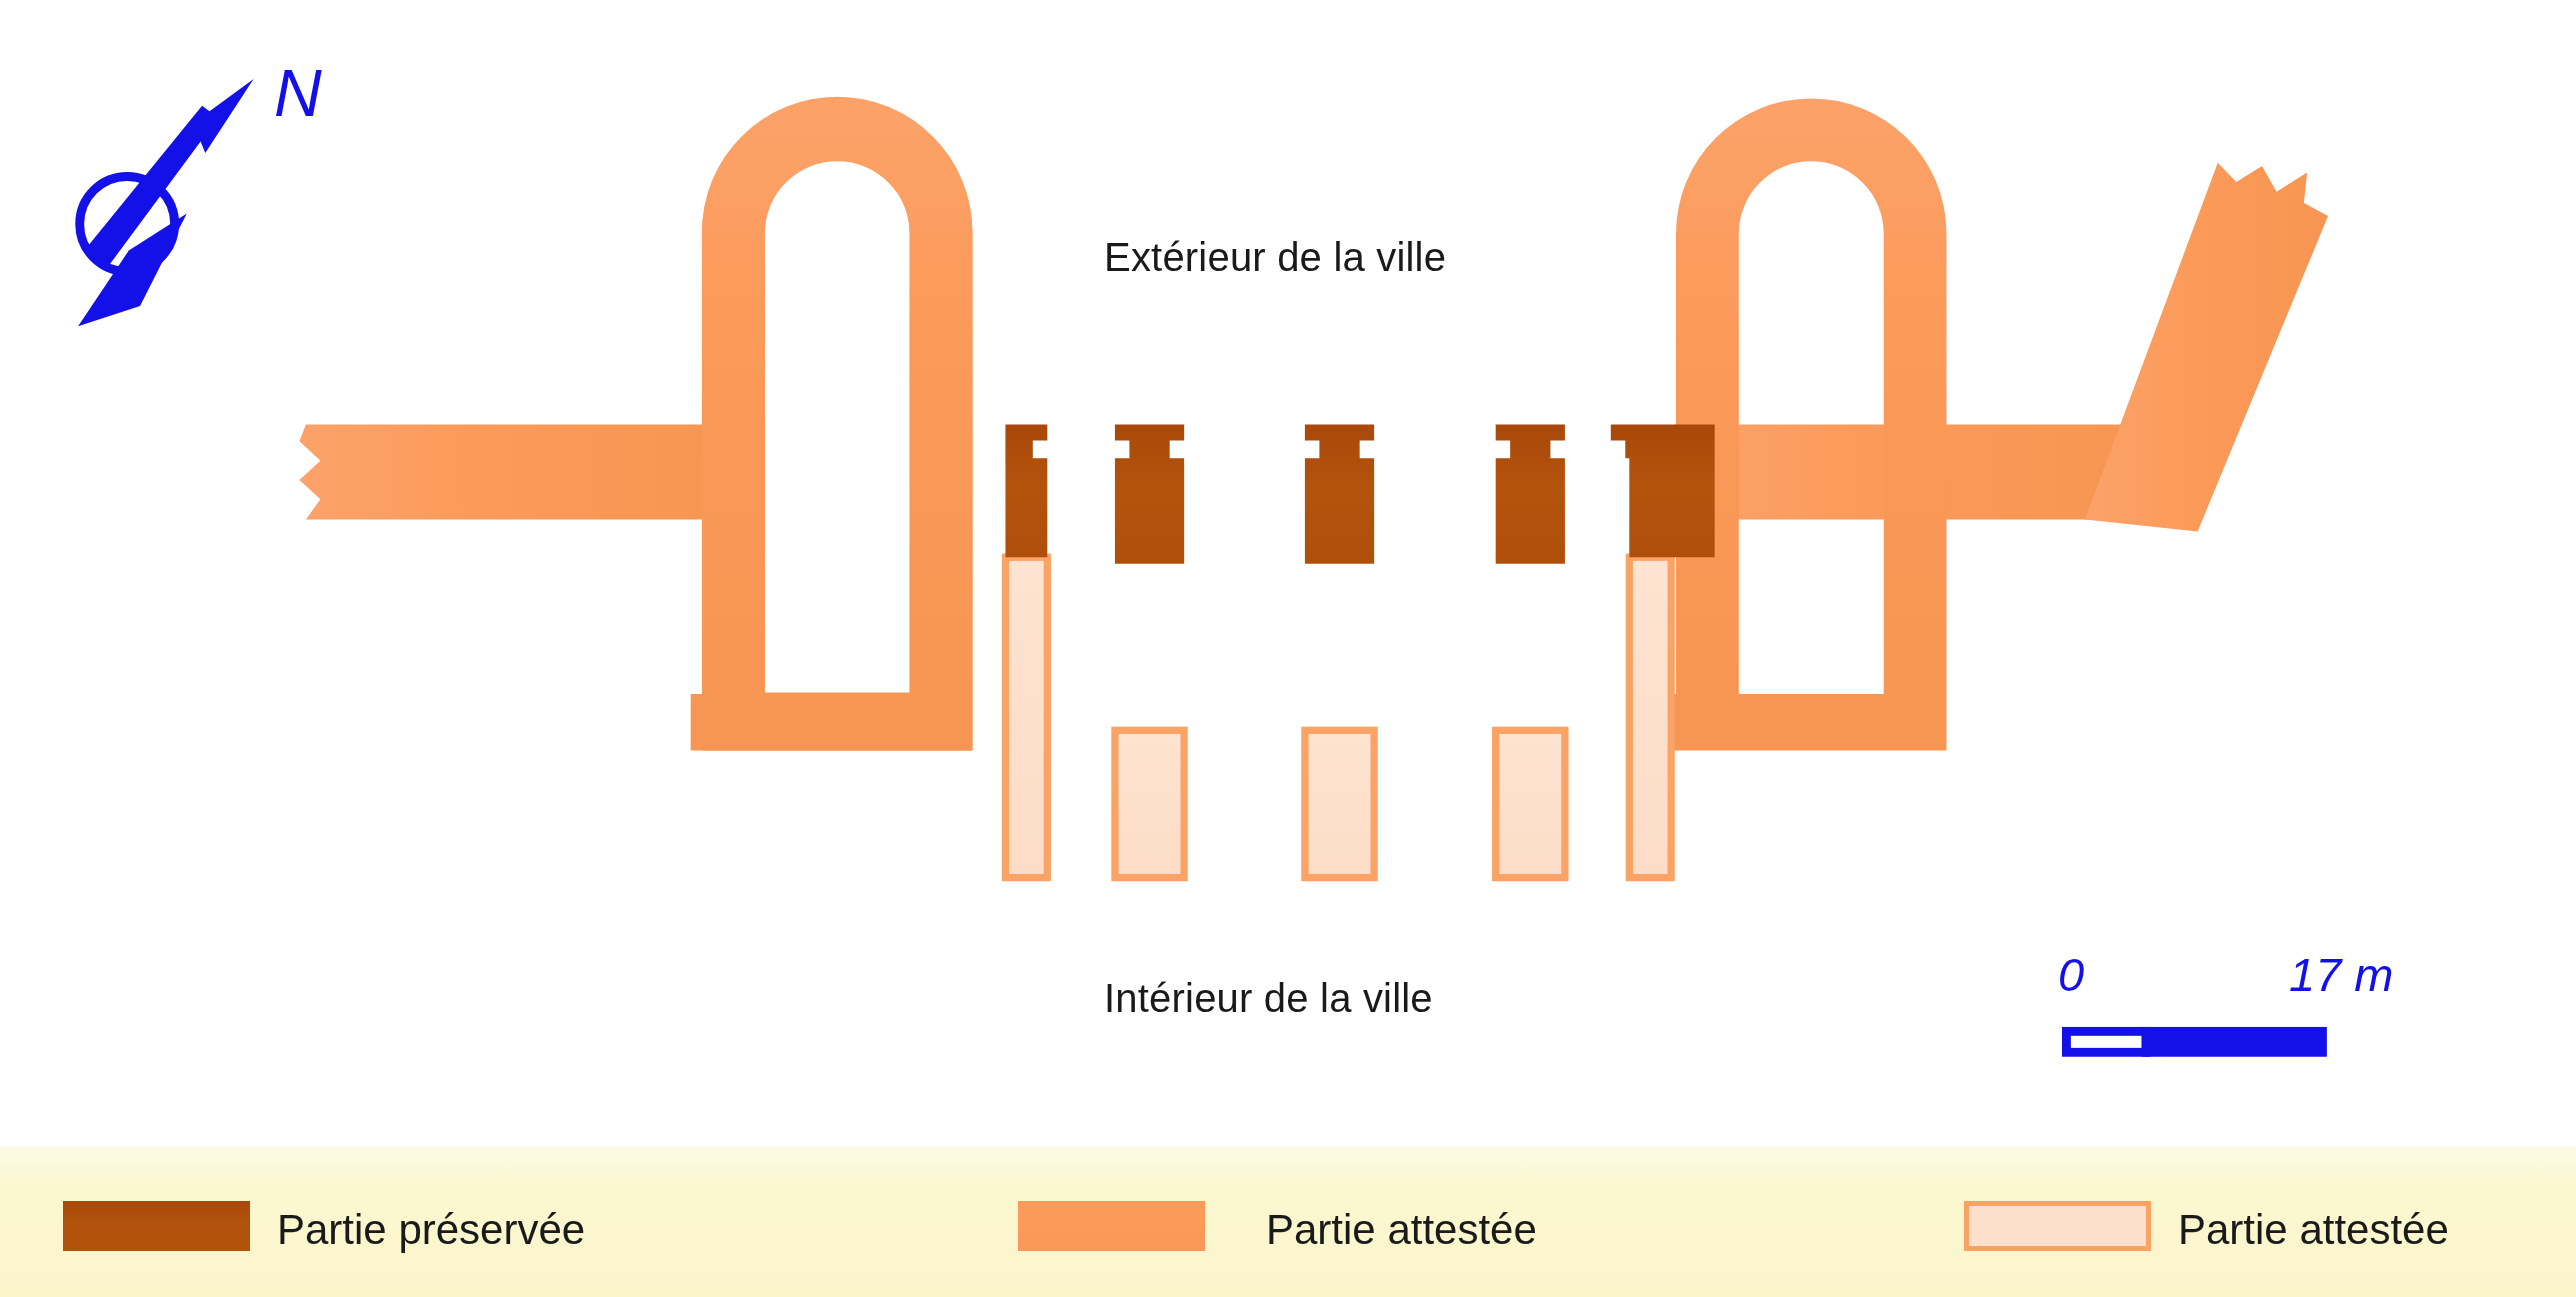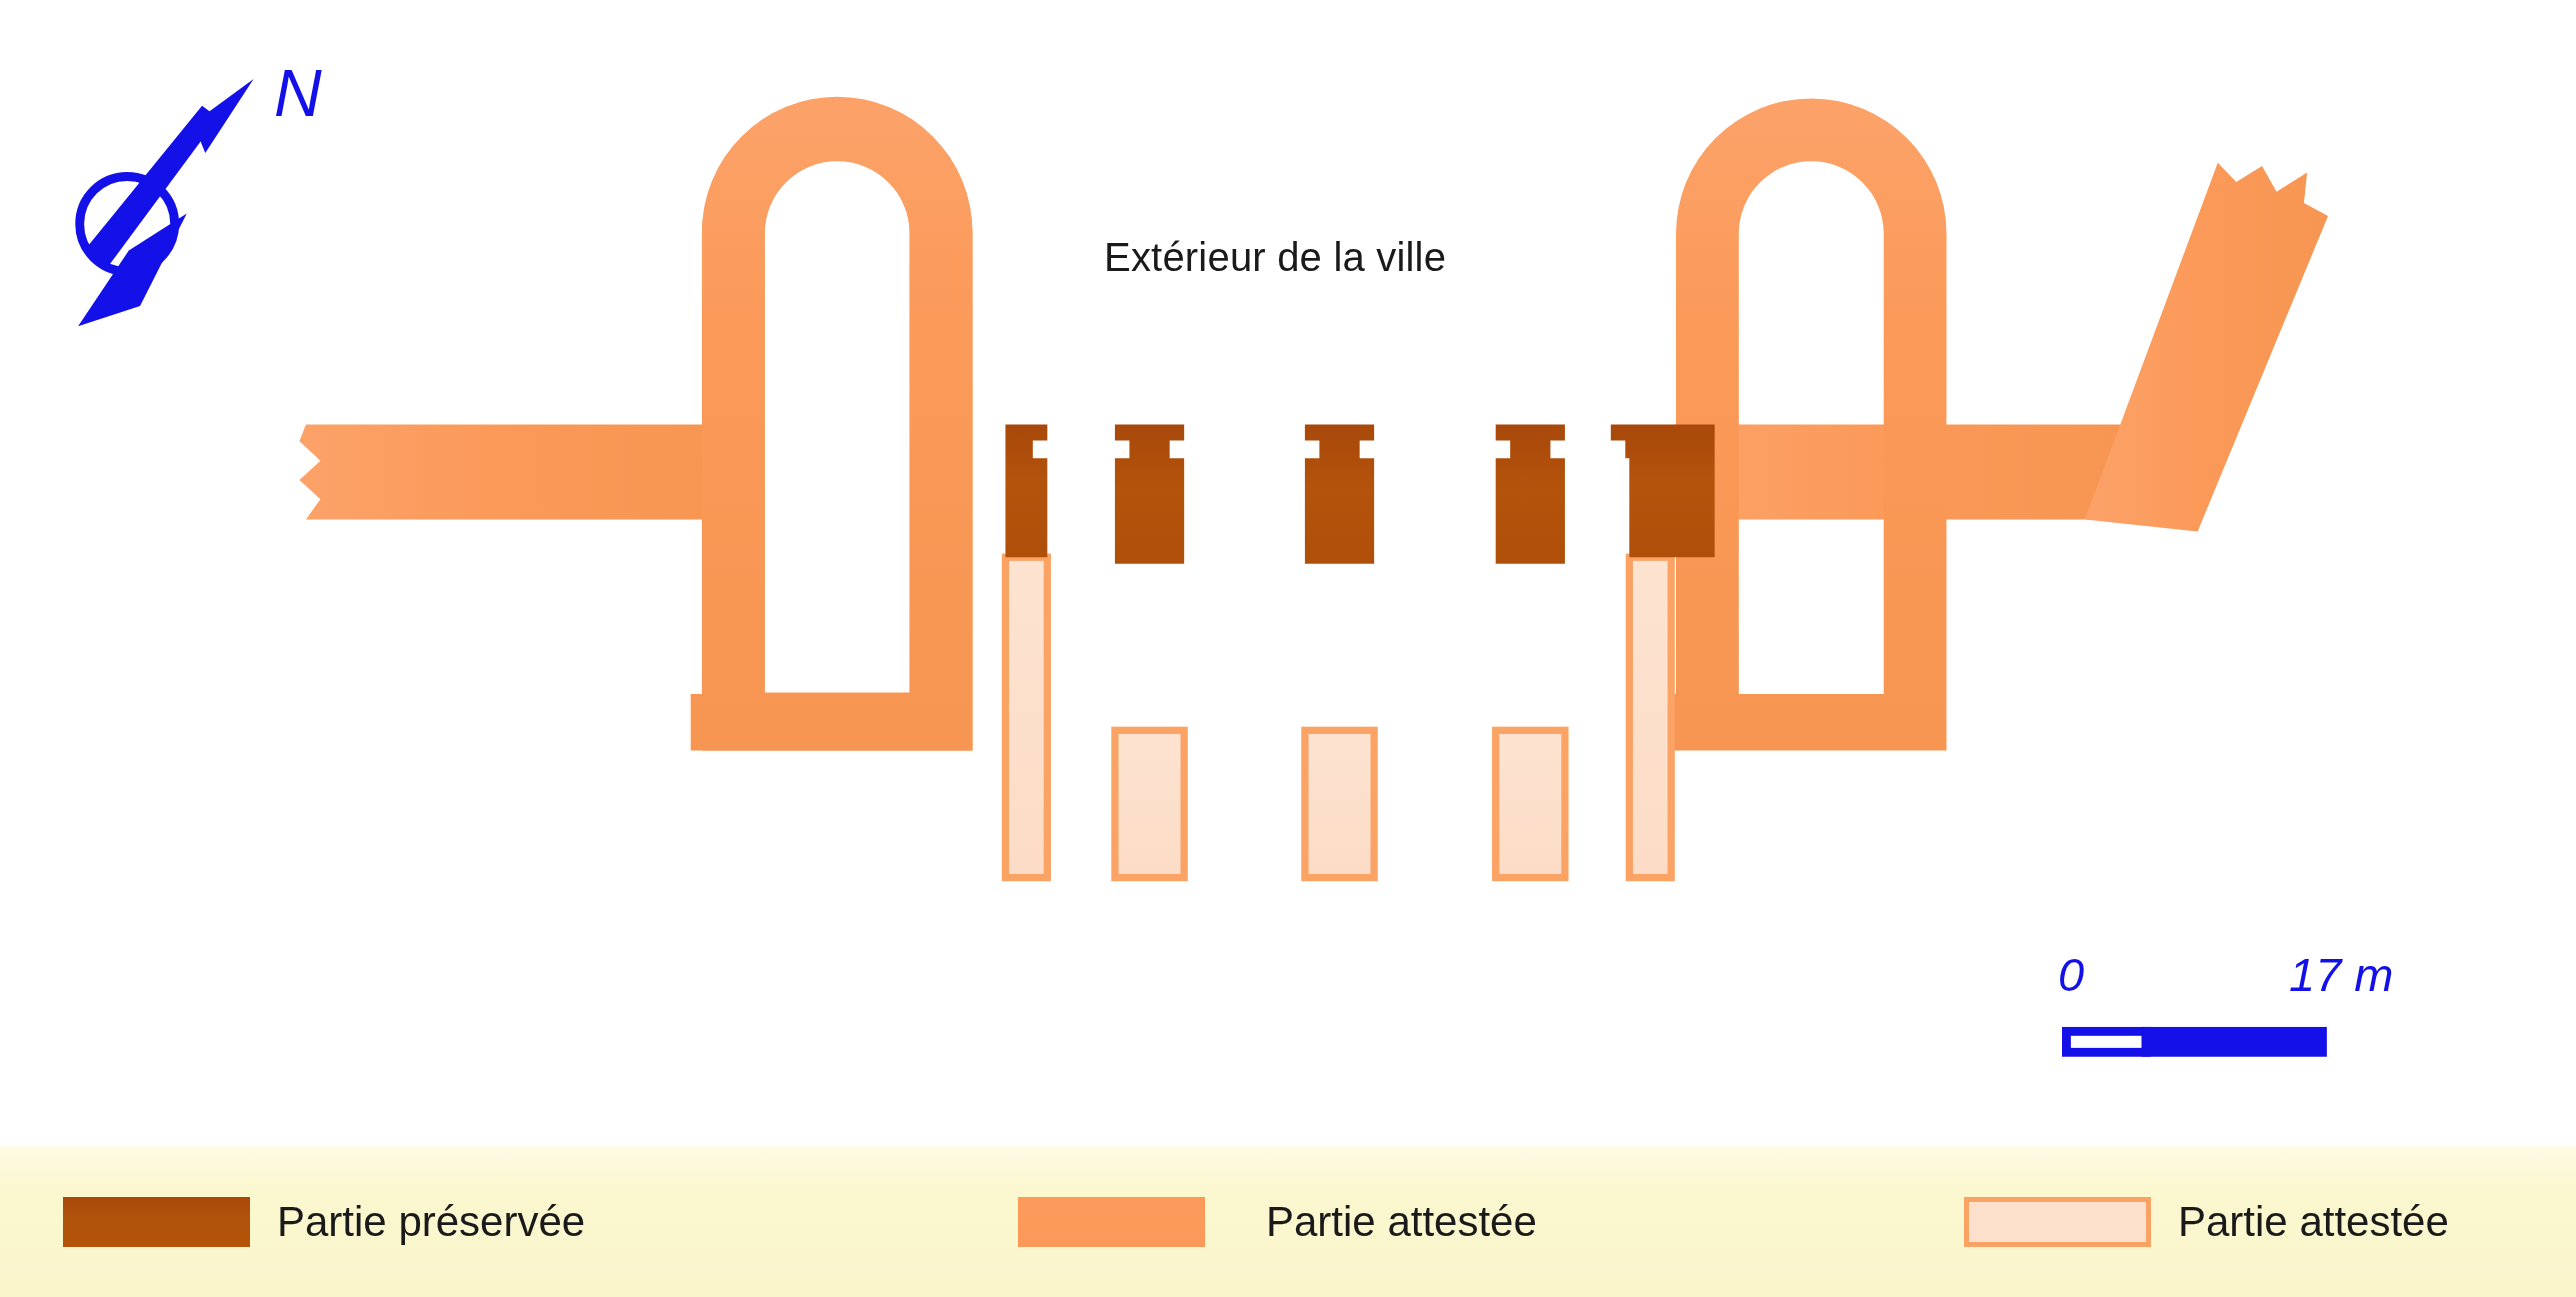--- a/index.html
+++ b/index.html
@@ -76,21 +76,21 @@
     width: 2576px;
     height: 151px;
     background: linear-gradient(180deg, #fdfbe6 0%, #fbf7cf 28%, #faf5cb 100%);
     display: flex;
     align-items: center;
     box-sizing: border-box;
   }
   .legend-item {
     position: absolute;
     display: flex;
-    align-items: center;
+    align-items: flex-end;
     top: 47px;
     height: 58px;
   }
   #legend-item-0 { left: 63px; }
   #legend-item-1 { left: 1018px; gap: 34px; }
   #legend-item-2 { left: 1964px; }
 
   .legend-swatch {
     width: 187px;
     height: 50px;
@@ -227,20 +227,21 @@
     </g>
 
     <g>
       <rect x="2567" y="1281" width="99" height="26" fill="#ffffff" stroke="#1410e8" stroke-width="11"></rect>
       <rect x="2666" y="1281" width="219" height="26" fill="#1410e8" stroke="#1410e8" stroke-width="11"></rect>
     </g>
   </svg>
 
   <div id="label-exterieur" class="map-label">Extérieur de la ville</div>
 
+  <div id="label-interieur" class="map-label">Intérieur de la ville</div>
 
   <div id="north-letter">N</div>
 
   <div id="scale-label-0" class="scale-text">0</div>
 
   <div id="scale-label-10" class="scale-text">17 m</div>
 
   <div id="legend">
 
     <div class="legend-item" id="legend-item-0">

